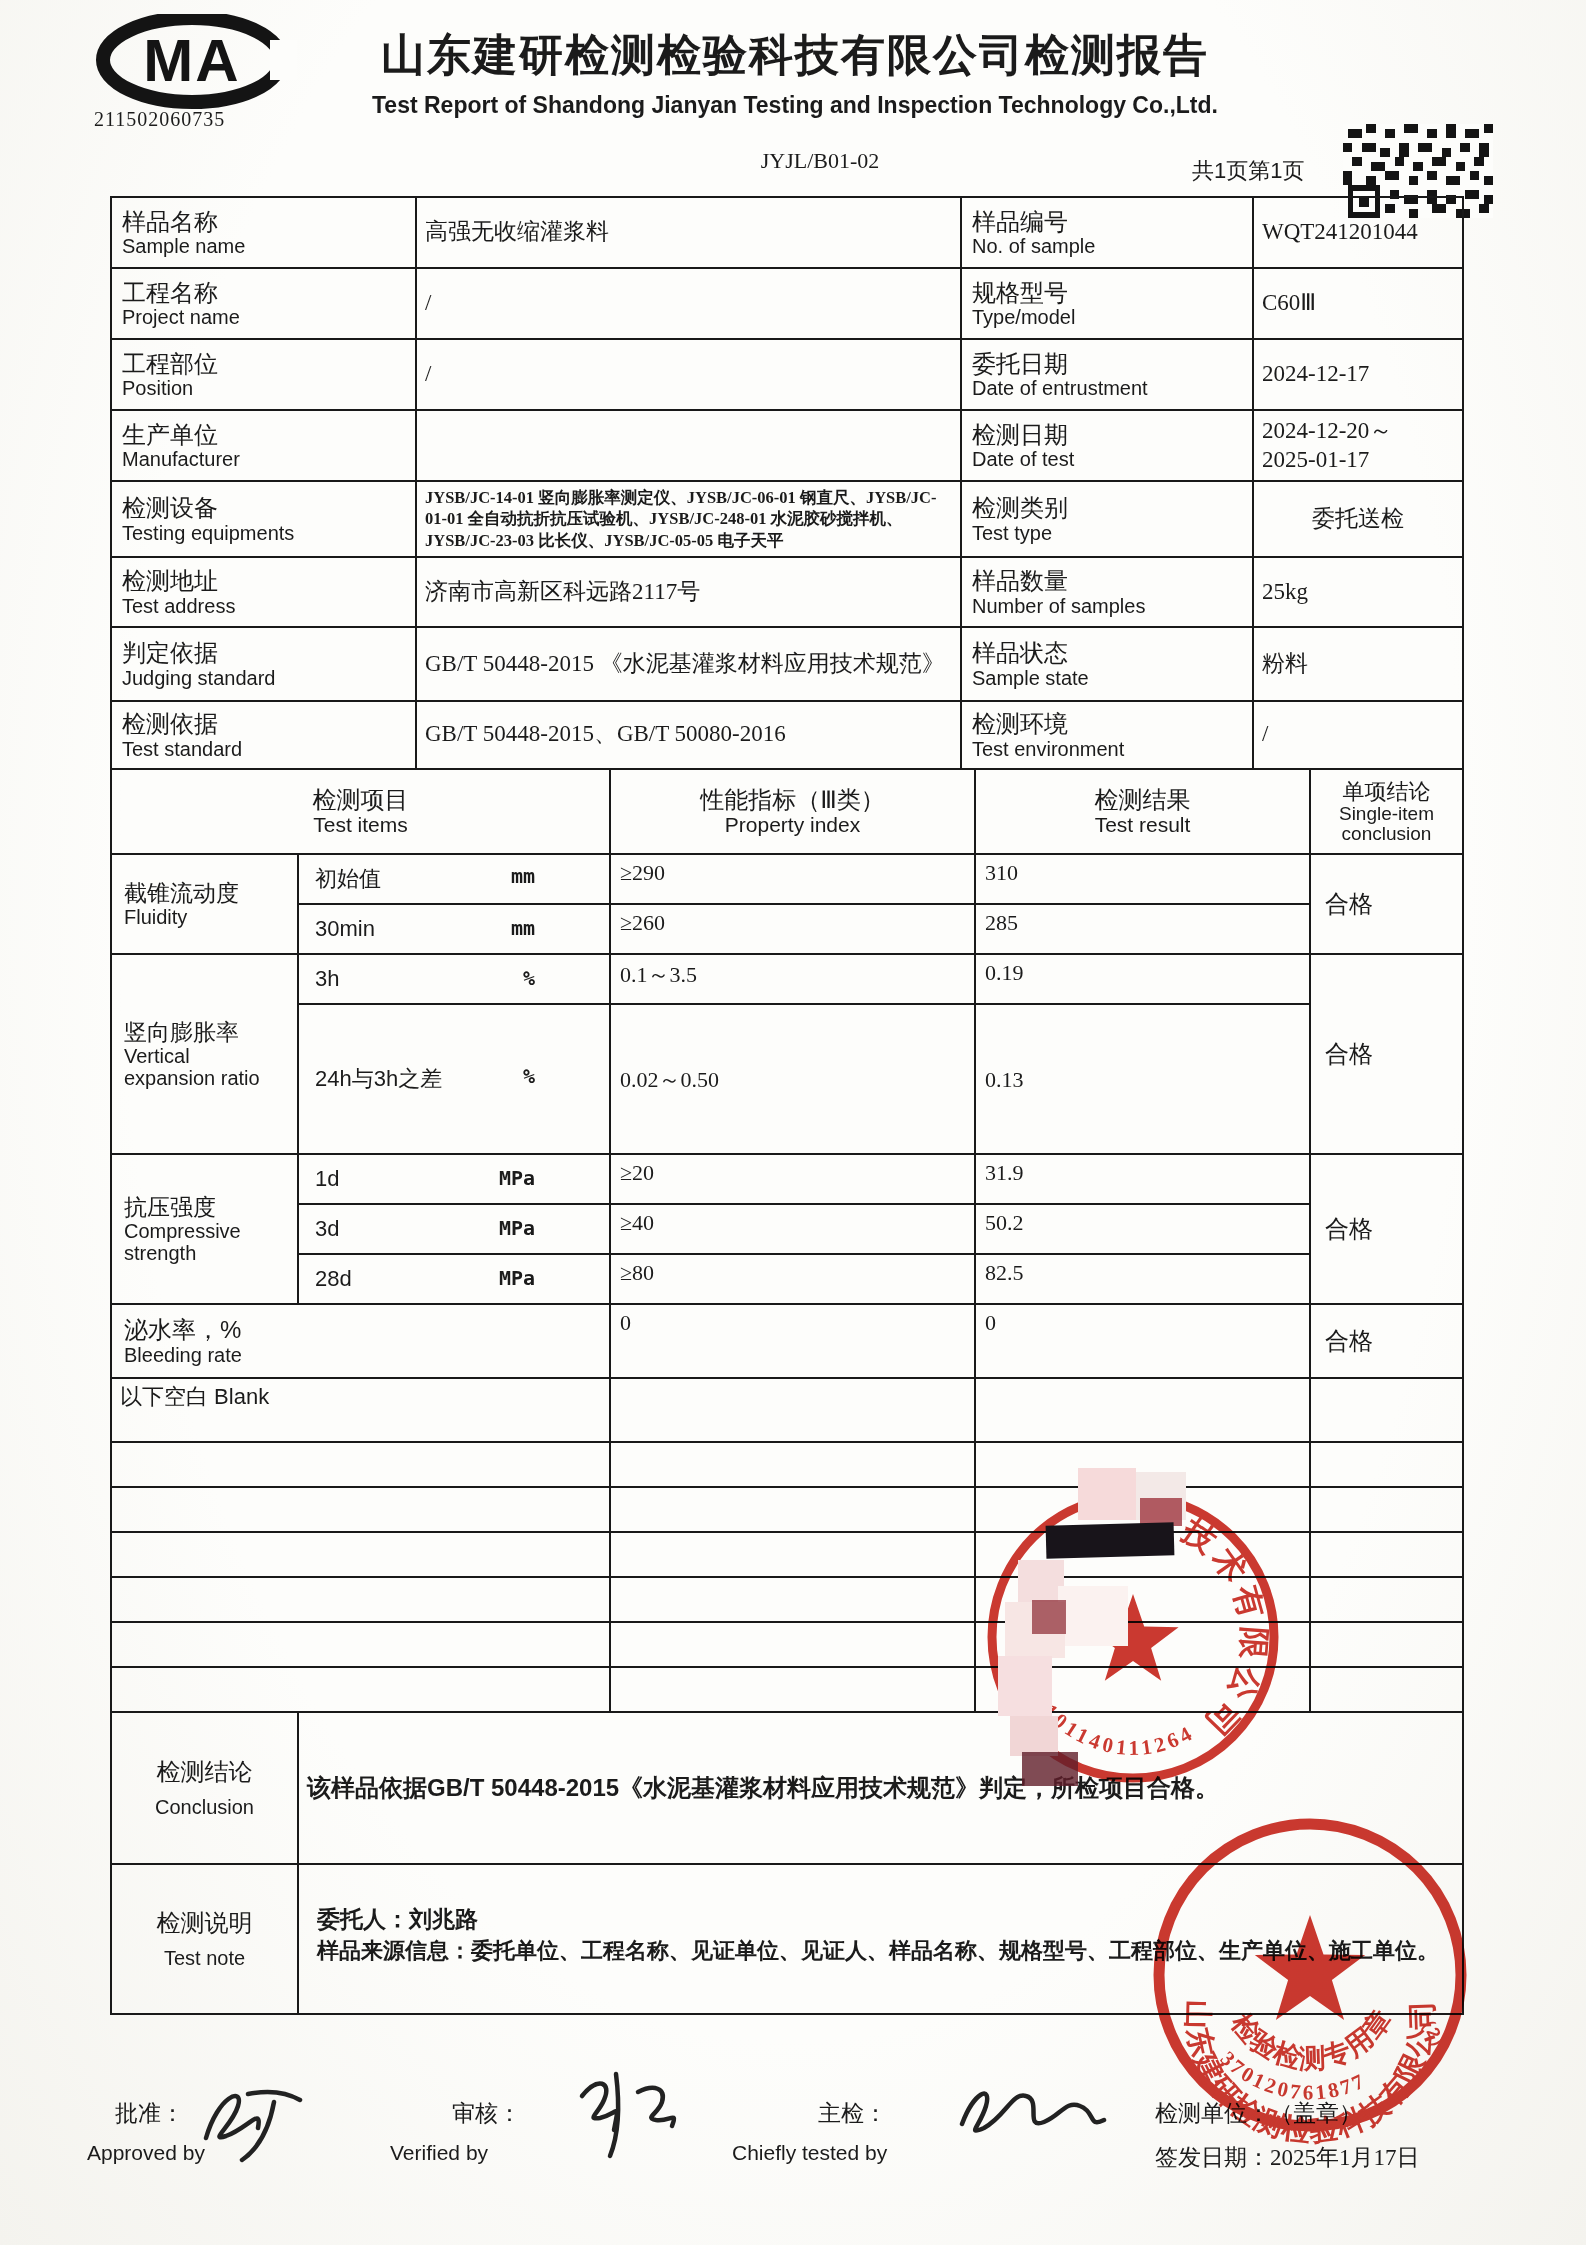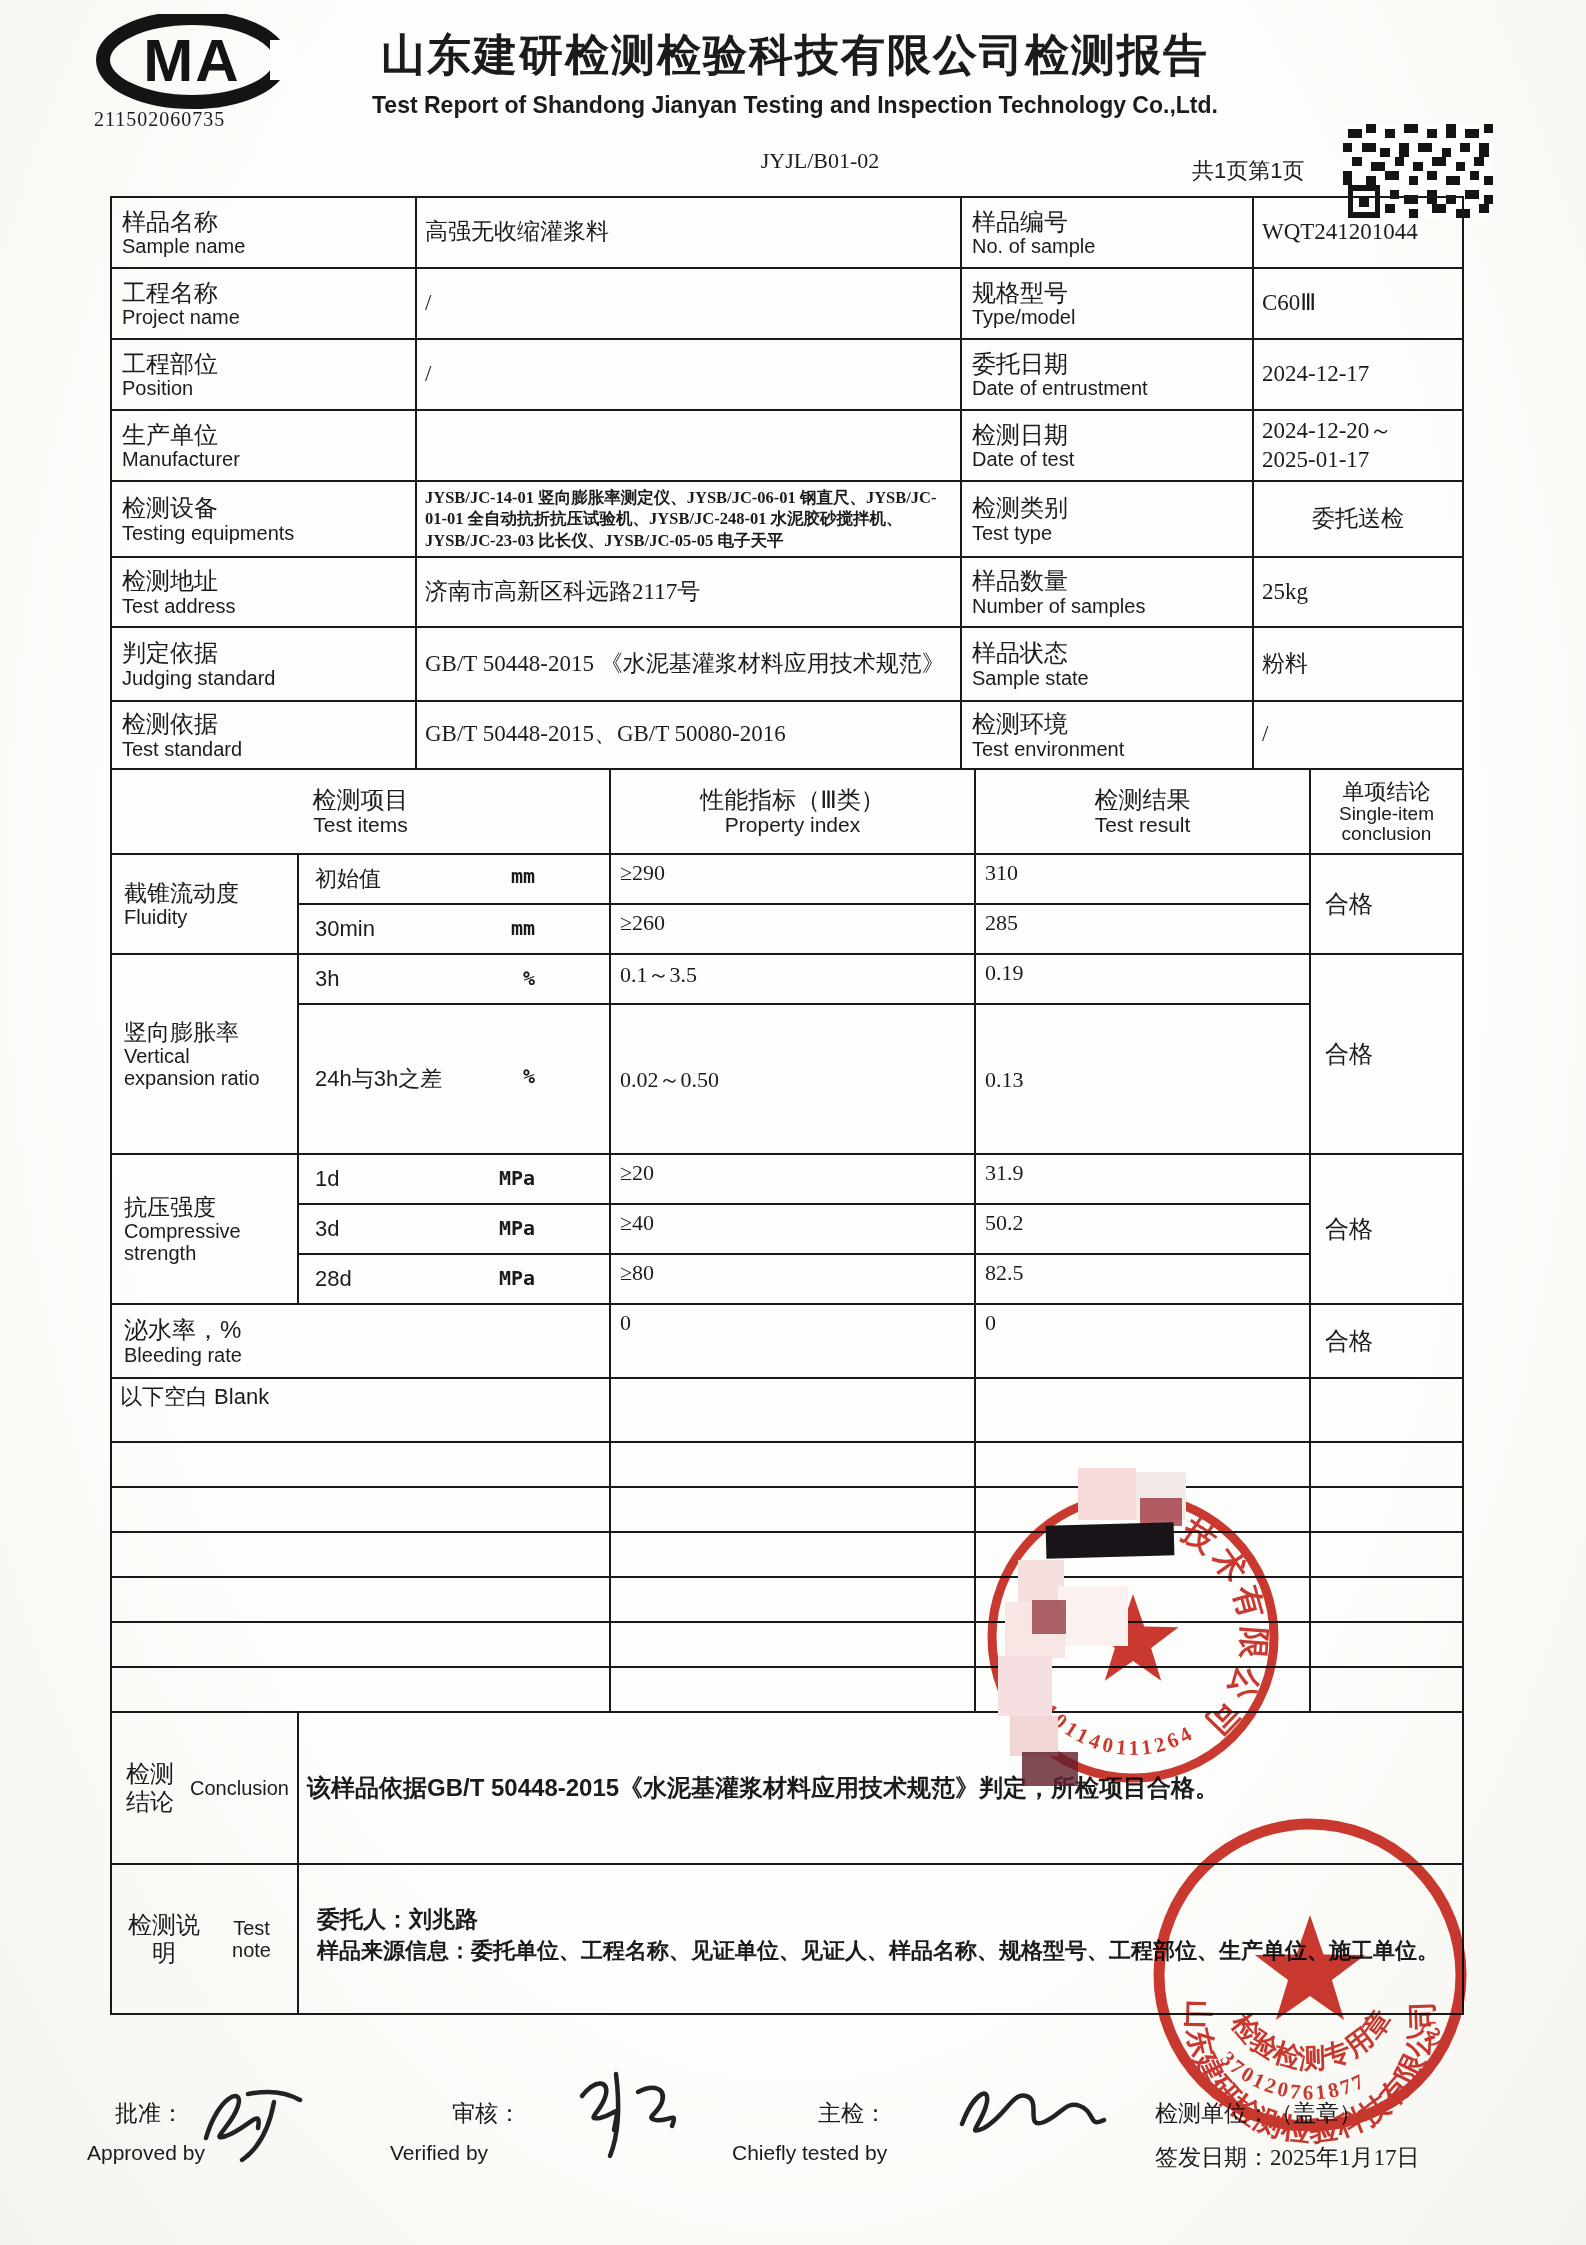--- a/index.html
+++ b/index.html
@@ -42,21 +42,21 @@
   .grp .en{font-size:20px;}
   .item-cell{display:flex;justify-content:space-between;align-items:flex-start;
              padding:4px 66px 4px 8px;font-size:22px;}
   .unit{font-family:"DejaVu Sans Mono",monospace;font-size:20px;font-weight:bold;}
   td.num{vertical-align:top;font-family:"Liberation Serif",serif;font-size:22px;padding-top:5px;padding-left:9px;}
   td.pass{text-align:left;font-size:24px;padding-left:14px;}
   td.top-left{vertical-align:top;font-size:22px;}
   .bleed{display:flex;flex-direction:column;justify-content:space-between;height:100%;
          box-sizing:border-box;padding:5px 4px;}
   
-  .big-lbl{display:flex;align-items:center;justify-content:center;
+  .big-lbl{display:flex;flex-direction:column;align-items:center;justify-content:center;
            gap:10px;height:100%;box-sizing:border-box;text-align:center;}
   .note-lbl{justify-content:space-between;padding:20px 2px;}
   .concl-text{font-size:24px;font-weight:bold;line-height:1.5;}
   .note-body{display:flex;flex-direction:column;height:100%;box-sizing:border-box;padding:8px 10px;}
   .note-line1{font-size:23px;font-weight:bold;}
   .note-line2{margin-top:auto;font-size:22px;font-weight:bold;line-height:1.45;padding-bottom:6px;}
   
   .foot-item{position:absolute;font-size:23px;}
   .foot-item .en{display:block;font-size:21px;margin-top:12px;}
   .sig{position:absolute;}

